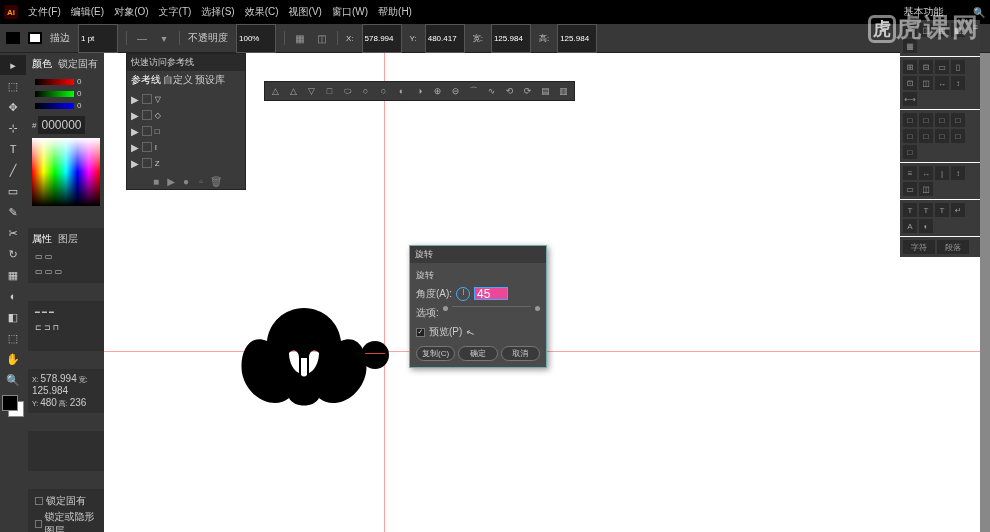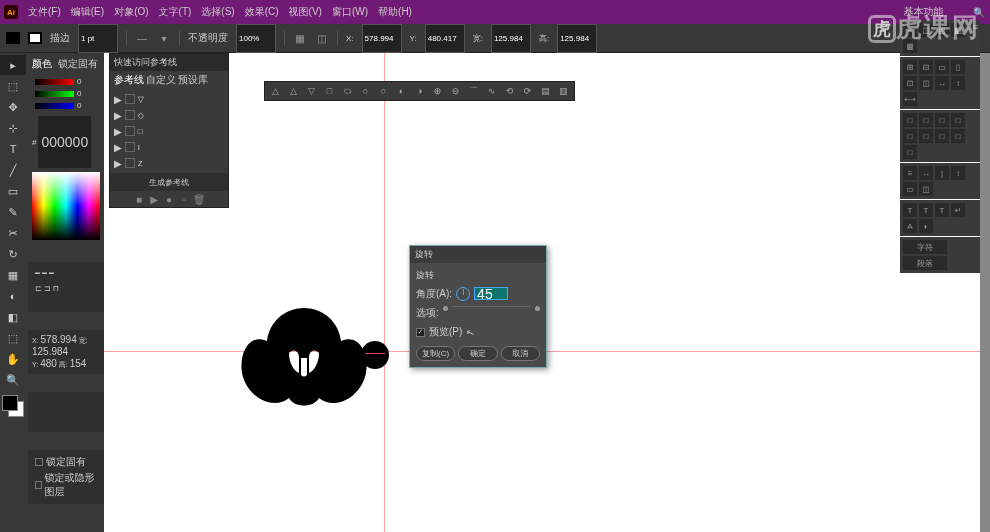--- a/index.html
+++ b/index.html
@@ -1,17 +1,17 @@
 <!DOCTYPE html>
 <html><head>
 <meta charset="utf-8">
 <style>
 *{margin:0;padding:0;box-sizing:border-box;font-family:Arial,sans-serif;font-size:10px;color:#ccc;-webkit-user-select:none;user-select:none}
 body{width:990px;height:532px;background:#4a4a4a;overflow:hidden;position:relative}
-.menubar{height:20px;background:#701a75;display:flex;align-items:center;padding:12px 4px;gap:10px}
+.menubar{height:20px;background:#000000;display:flex;align-items:center;padding:12px 4px;gap:10px}
 .menubar .ai{width:14px;height:14px;background:#330000;border-radius:2px;display:flex;align-items:center;justify-content:center;color:#ff9a00;font-weight:bold;font-size:8px}
 .menubar span{cursor:default}
 .controlbar{height:20px;background:#383838;display:flex;align-items:center;padding:14px 6px;gap:8px;border-bottom:1px solid #222}
 .controlbar .blk{width:14px;height:12px;background:#000}
 .controlbar .stroke{width:14px;height:12px;background:#fff;border:2px solid #000;box-sizing:border-box}
 .controlbar input{width:40px;height:29px;background:#222;border:1px solid #555;color:#fff;font-size:8px;padding:0 2px}
 .controlbar .sep{width:1px;height:14px;background:#555}
 .controlbar .ico{width:14px;height:14px;display:flex;align-items:center;justify-content:center;color:#999;font-size:10px}
 .maincols{display:flex;height:calc(100% - 40px)}
 .toolcol{width:28px;background:#383838;display:flex;flex-direction:column;gap:1px;padding-top:2px}
@@ -52,32 +52,32 @@
 .actionspanel .ft{height:18px;background:#2f2f2f;display:flex;align-items:center;justify-content:center;font-size:8px}
 .actionspanel .bt{height:16px;display:flex;align-items:center;justify-content:center;gap:3px}
 .actionspanel .bt .i{width:12px;height:12px;display:flex;align-items:center;justify-content:center;color:#888}
 .dialog{position:absolute;left:305px;top:192px;width:138px;background:#4a4a4a;border:1px solid #7aa;box-shadow:2px 2px 6px rgba(0,0,0,.4)}
 .dialog .ttl{background:#3a3a3a;padding:2px 5px;font-size:9px}
 .dialog .bd{padding:6px;display:flex;flex-direction:column;gap:5px}
 .dialog .lbl{font-size:9px}
 .dialog .frow{display:flex;align-items:flex-start;gap:4px}
 .dialog .clock{width:14px;height:14px;border:1px solid #4af;border-radius:50%;position:relative}
 .dialog .clock::after{content:"";position:absolute;left:6px;top:1px;width:1px;height:6px;background:#4af}
-.dialog input[type=text]{width:34px;height:13px;background:#0f766e;border:1px solid #4af;color:#fff;font-size:14px;padding:0 2px}
+.dialog input[type=text]{width:34px;height:13px;background:#ec4899;border:1px solid #4af;color:#fff;font-size:12px;padding:0 2px}
 .dialog .axisln{flex:1;height:1px;background:#666;position:relative}
 .dialog .axispt{width:5px;height:5px;background:#999;border-radius:50%}
 .dialog .chk{display:flex;align-items:center;gap:4px;font-size:8px}
 .dialog .chk .cb{width:9px;height:9px;background:#222;border:1px solid #777;display:flex;align-items:center;justify-content:center;font-size:7px}
 .dialog .cursor{font-size:10px;transform:rotate(-20deg);display:inline-block}
 .dialog .btns{display:flex;gap:3px;margin-top:2px}
 .dialog .btn{flex:1;height:15px;border:1px solid #777;border-radius:8px;display:flex;align-items:center;justify-content:center;font-size:8px;background:#3a3a3a}
 .rightpanels{position:absolute;right:10px;top:20px;width:80px;display:flex;flex-direction:column;gap:1px}
 .rp{background:#3a3a3a;padding:3px;display:flex;flex-wrap:wrap;gap:2px}
 .rp .c{width:14px;height:14px;background:#2a2a2a;display:flex;align-items:center;justify-content:center;font-size:8px;color:#999}
-.rp .w{width:44px}
+.rp .w{width:32px}
 .minimize{position:absolute;right:2px;top:2px;font-size:9px;color:#aaa}
 .watermark{position:absolute;right:10px;top:10px;font-size:26px;font-weight:bold;color:rgba(255,255,255,.5);letter-spacing:2px}
 .watermark .logo{display:inline-block;width:28px;height:28px;border:3px solid rgba(255,255,255,.5);border-radius:6px;vertical-align:middle;position:relative}
 .watermark .logo::after{content:"虎";position:absolute;left:2px;top:-1px;font-size:18px}
 .chkrow{display:flex;align-items:center;gap:3px;padding:1px 3px;font-size:8px}
 .chkrow .c{width:8px;height:8px;border:1px solid #777}
 </style>
 </head>
 <body>
 
@@ -161,32 +161,40 @@
             <div class="bar" style="background:linear-gradient(to right,#000,#0f0)"></div>
             <span class="val">0</span>
           </div>
         <div class="srow">
             <div class="bar" style="background:linear-gradient(to right,#000,#00f)"></div>
             <span class="val">0</span>
           </div>
       </div>
       <div style="display:flex;gap:2px;align-items:center;margin-top:3px">
         <span style="font-size:8px">#</span>
-        <span style="font-size:14px;background:#222;padding:18px 3px">000000</span>
+        <span style="font-size:12px;background:#222;padding:2px 3px">000000</span>
       </div>
       <div class="spectrum" style="margin-top:4px"></div>
+    </div>
+    <div class="darkp">
+      <div class="tabrow">
+        <span class="act">属性</span>
+        <span>图层</span>
+      </div>
+      <div class="minip">▭ ▭</div>
+      <div class="minip">▭ ▭ ▭</div>
     </div>
     <div class="darkp" style="min-height:50px">
       <div class="minip">━ ━ ━</div>
       <div class="minip">⊏ ⊐ ⊓</div>
     </div>
     <div class="darkp">
       <div style="font-size:7px;line-height:11px">
         X: <span>578.994</span> 宽: <span>125.984</span><br>
-        Y: <span>480</span> 高: <span>154</span>
+        Y: <span>480</span> 高: <span>236</span>
       </div>
     </div>
     <div class="darkp" style="min-height:40px"></div>
     <div class="darkp" style="min-height:20px">
       <div class="chkrow">
           <div class="c"></div>
           <span>锁定固有</span>
         </div>
       <div class="chkrow">
           <div class="c"></div>
@@ -218,21 +226,21 @@
           <div class="b">⊕</div>
           <div class="b">⊖</div>
           <div class="b">⌒</div>
           <div class="b">∿</div>
           <div class="b">⟲</div>
           <div class="b">⟳</div>
           <div class="b">▤</div>
           <div class="b">▥</div>
         </div>
 
-        <div class="actionspanel" style="left:5px;top:0">
+        <div class="actionspanel" style="left:22px;top:0">
           <div class="hdr">快速访问参考线</div>
           <div class="tabs">
             <span class="a">参考线</span>
             <span>自定义</span>
             <span>预设库</span>
           </div>
           <div class="rows">
             <div class="r">
                 <span>▶</span>
                 <div class="pb"></div>
@@ -252,21 +260,20 @@
                 <span>▶</span>
                 <div class="pb"></div>
                 <span class="txt">I</span>
               </div>
             <div class="r">
                 <span>▶</span>
                 <div class="pb"></div>
                 <span class="txt">Z</span>
               </div>
           </div>
-          <div class="ft">生成参考线</div>
           <div class="bt">
             <span class="i">■</span>
             <span class="i">▶</span>
             <span class="i">●</span>
             <span class="i">▫</span>
             <span class="i">🗑</span>
           </div>
         </div>
 
         <div class="dialog">

